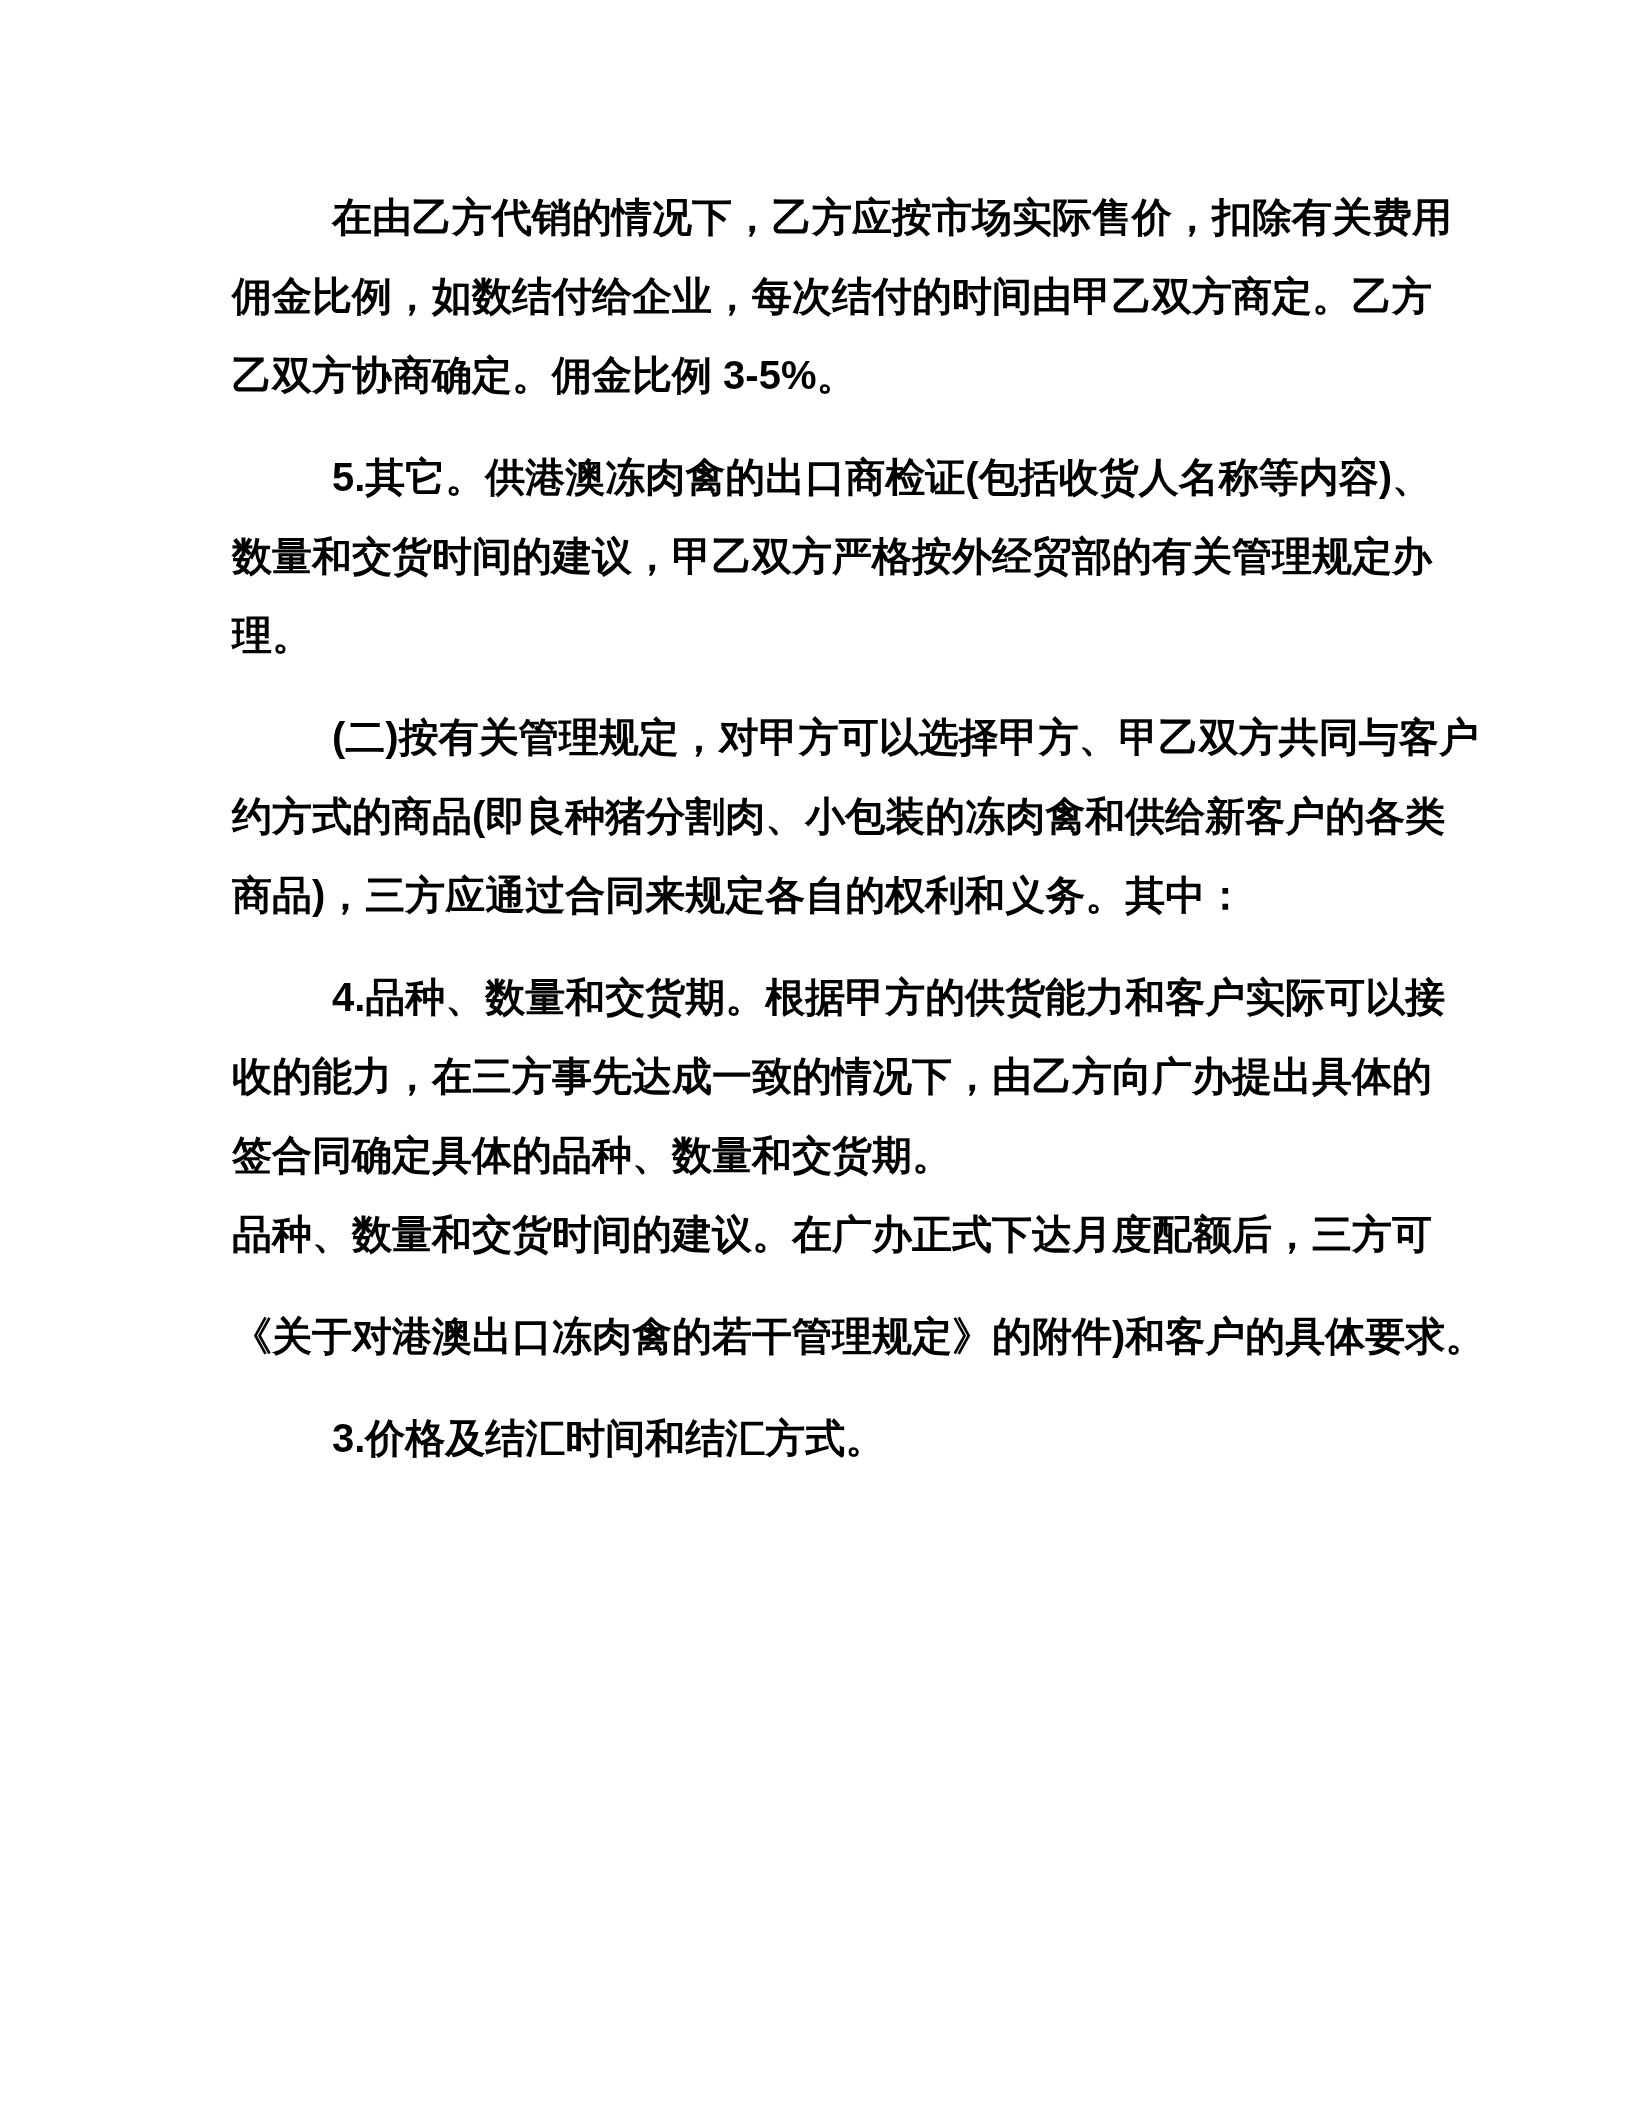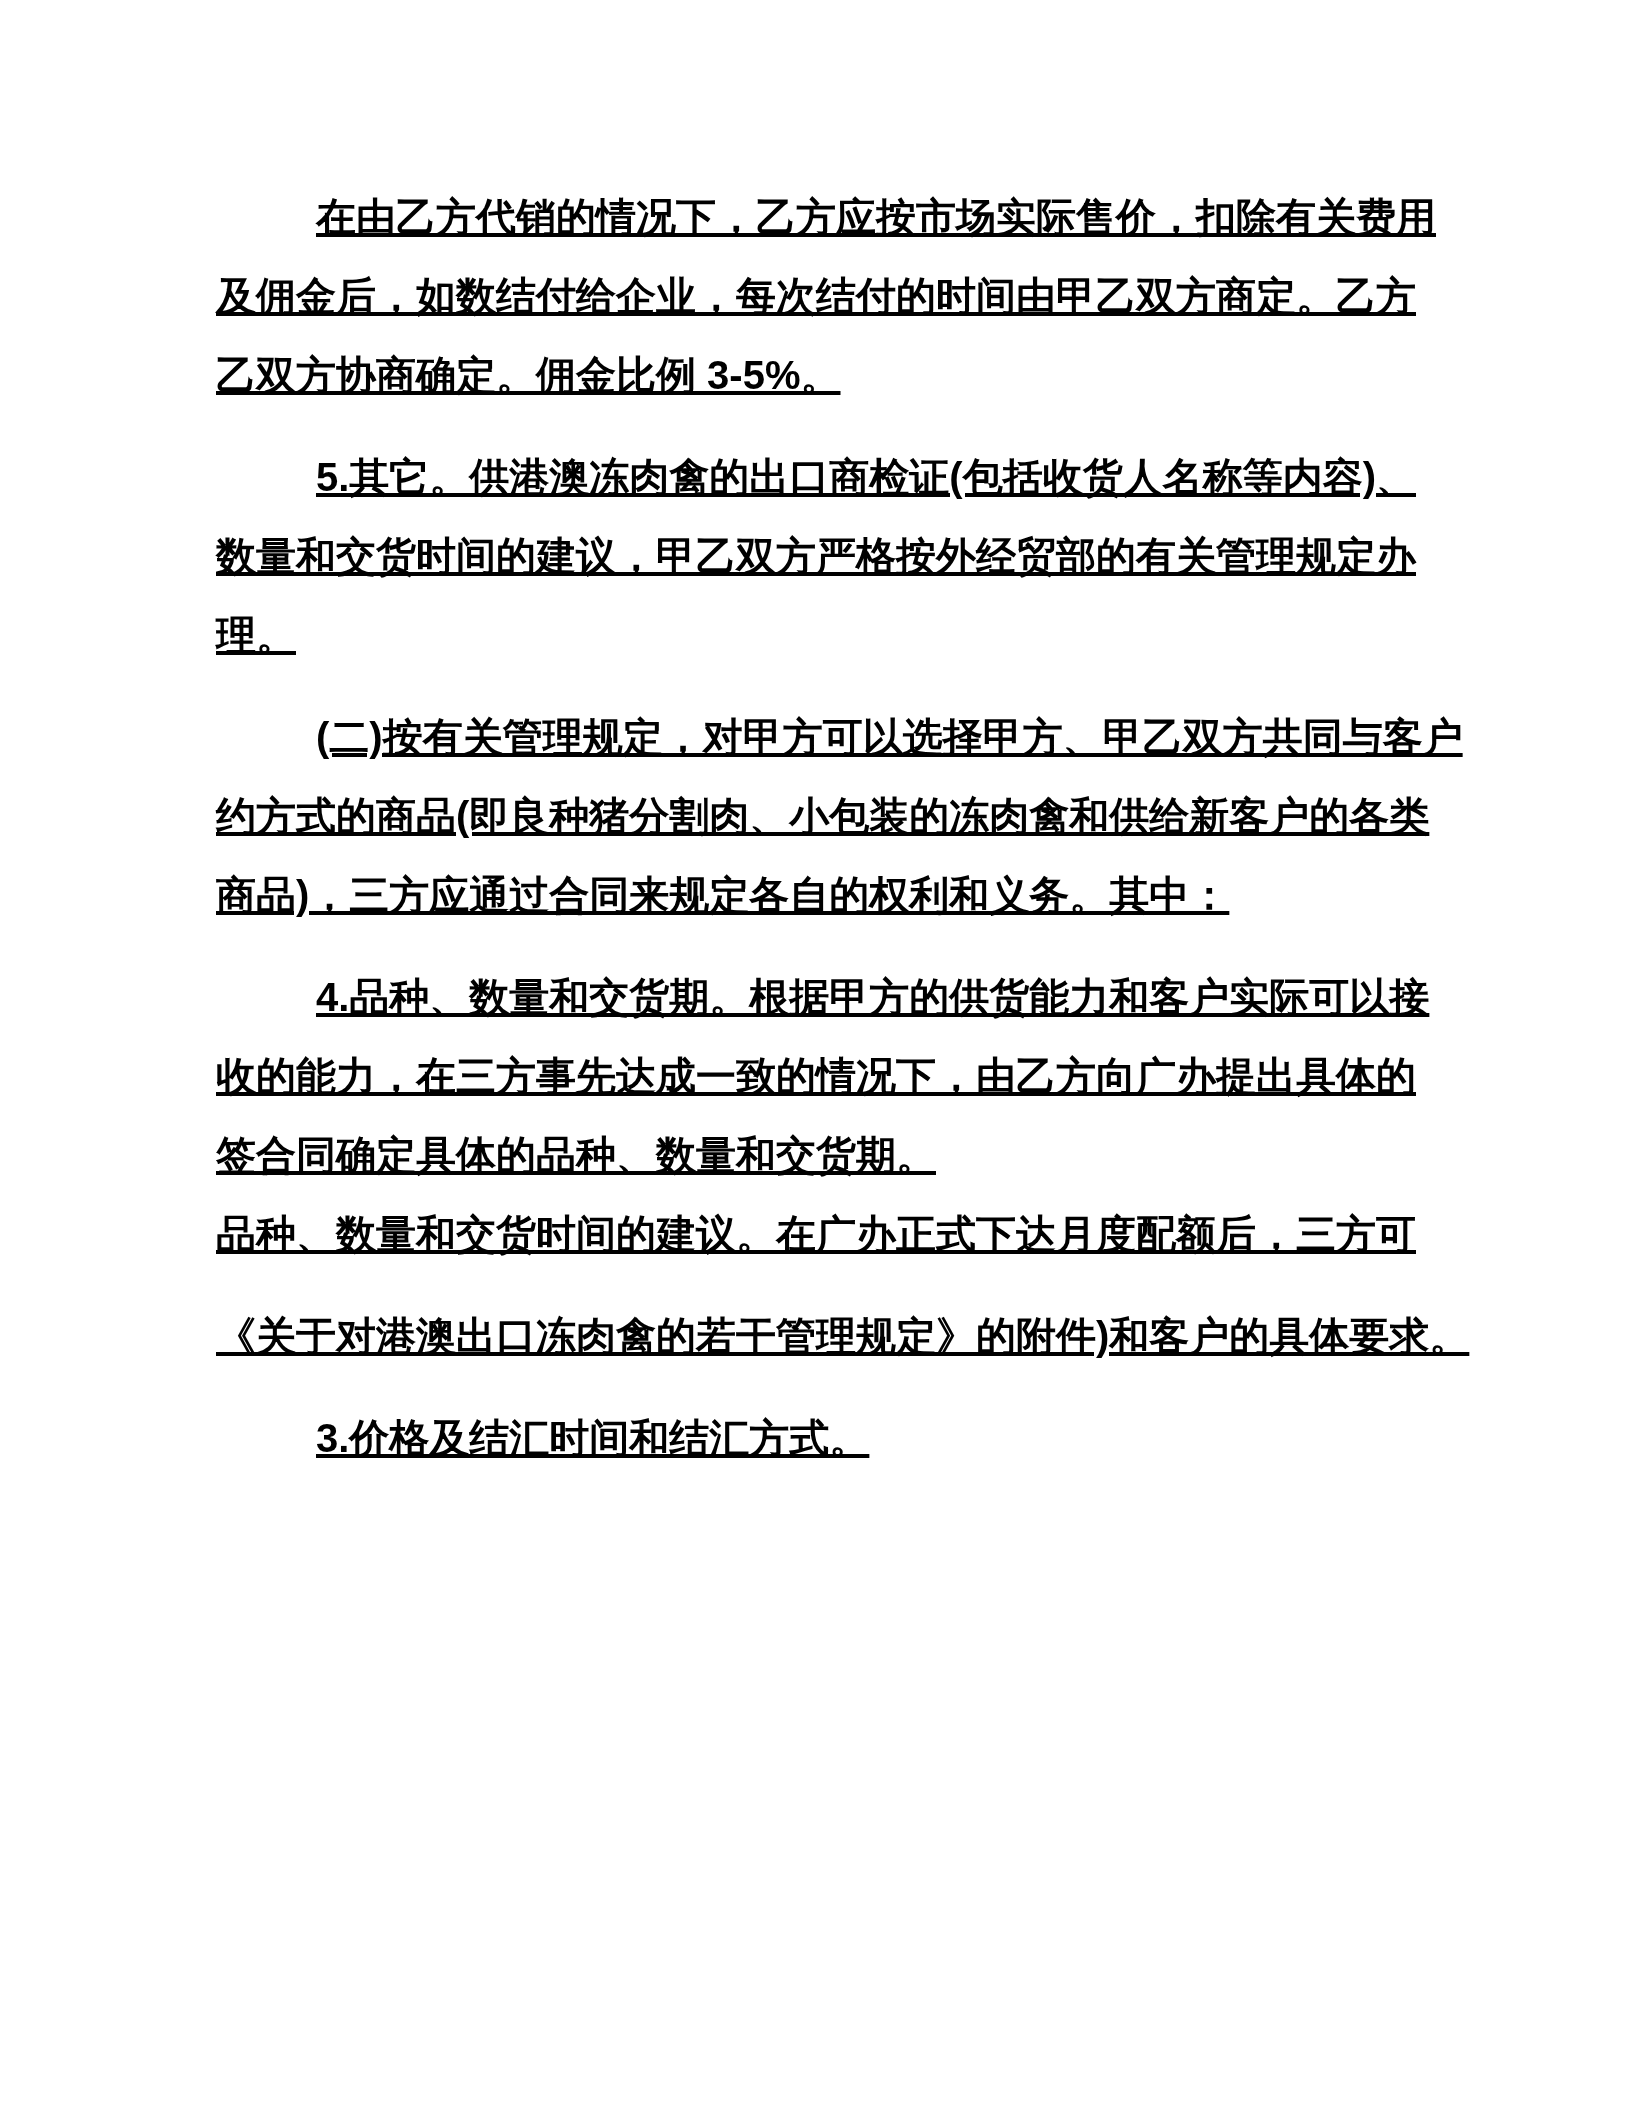--- a/index.html
+++ b/index.html
@@ -11,24 +11,23 @@
     position: relative;
     width: 1632px;
     height: 2112px;
     background: #ffffff;
     color: #000000;
     font-family: "Liberation Sans", sans-serif;
     overflow: hidden;
   }
   .doc {
     position: absolute;
-    left: 216px;
+    left: 232px;
     top: 178px;
     width: 1205px;
-    text-decoration: underline;
   }
   .para {
     margin: 0 0 23px 0;
     padding: 0;
   }
   .line {
     font-size: 40px;
     line-height: 79px;
     font-weight: 700;
     white-space: nowrap;
@@ -39,21 +38,21 @@
     padding-left: 100px;
   }
 </style>
 </head>
 <body>
 
 <div class="page">
   <div class="doc">
       <div class="para">
         <div class="line indent">在由乙方代销的情况下，乙方应按市场实际售价，扣除有关费用</div>
-        <div class="line">及佣金后，如数结付给企业，每次结付的时间由甲乙双方商定。乙方</div>
+        <div class="line">佣金比例，如数结付给企业，每次结付的时间由甲乙双方商定。乙方</div>
         <div class="line">乙双方协商确定。佣金比例 3-5%。</div>
       </div>
       <div class="para">
         <div class="line indent">5.其它。供港澳冻肉禽的出口商检证(包括收货人名称等内容)、</div>
         <div class="line">数量和交货时间的建议，甲乙双方严格按外经贸部的有关管理规定办</div>
         <div class="line">理。</div>
       </div>
       <div class="para">
         <div class="line indent">(二)按有关管理规定，对甲方可以选择甲方、甲乙双方共同与客户</div>
         <div class="line">约方式的商品(即良种猪分割肉、小包装的冻肉禽和供给新客户的各类</div>

